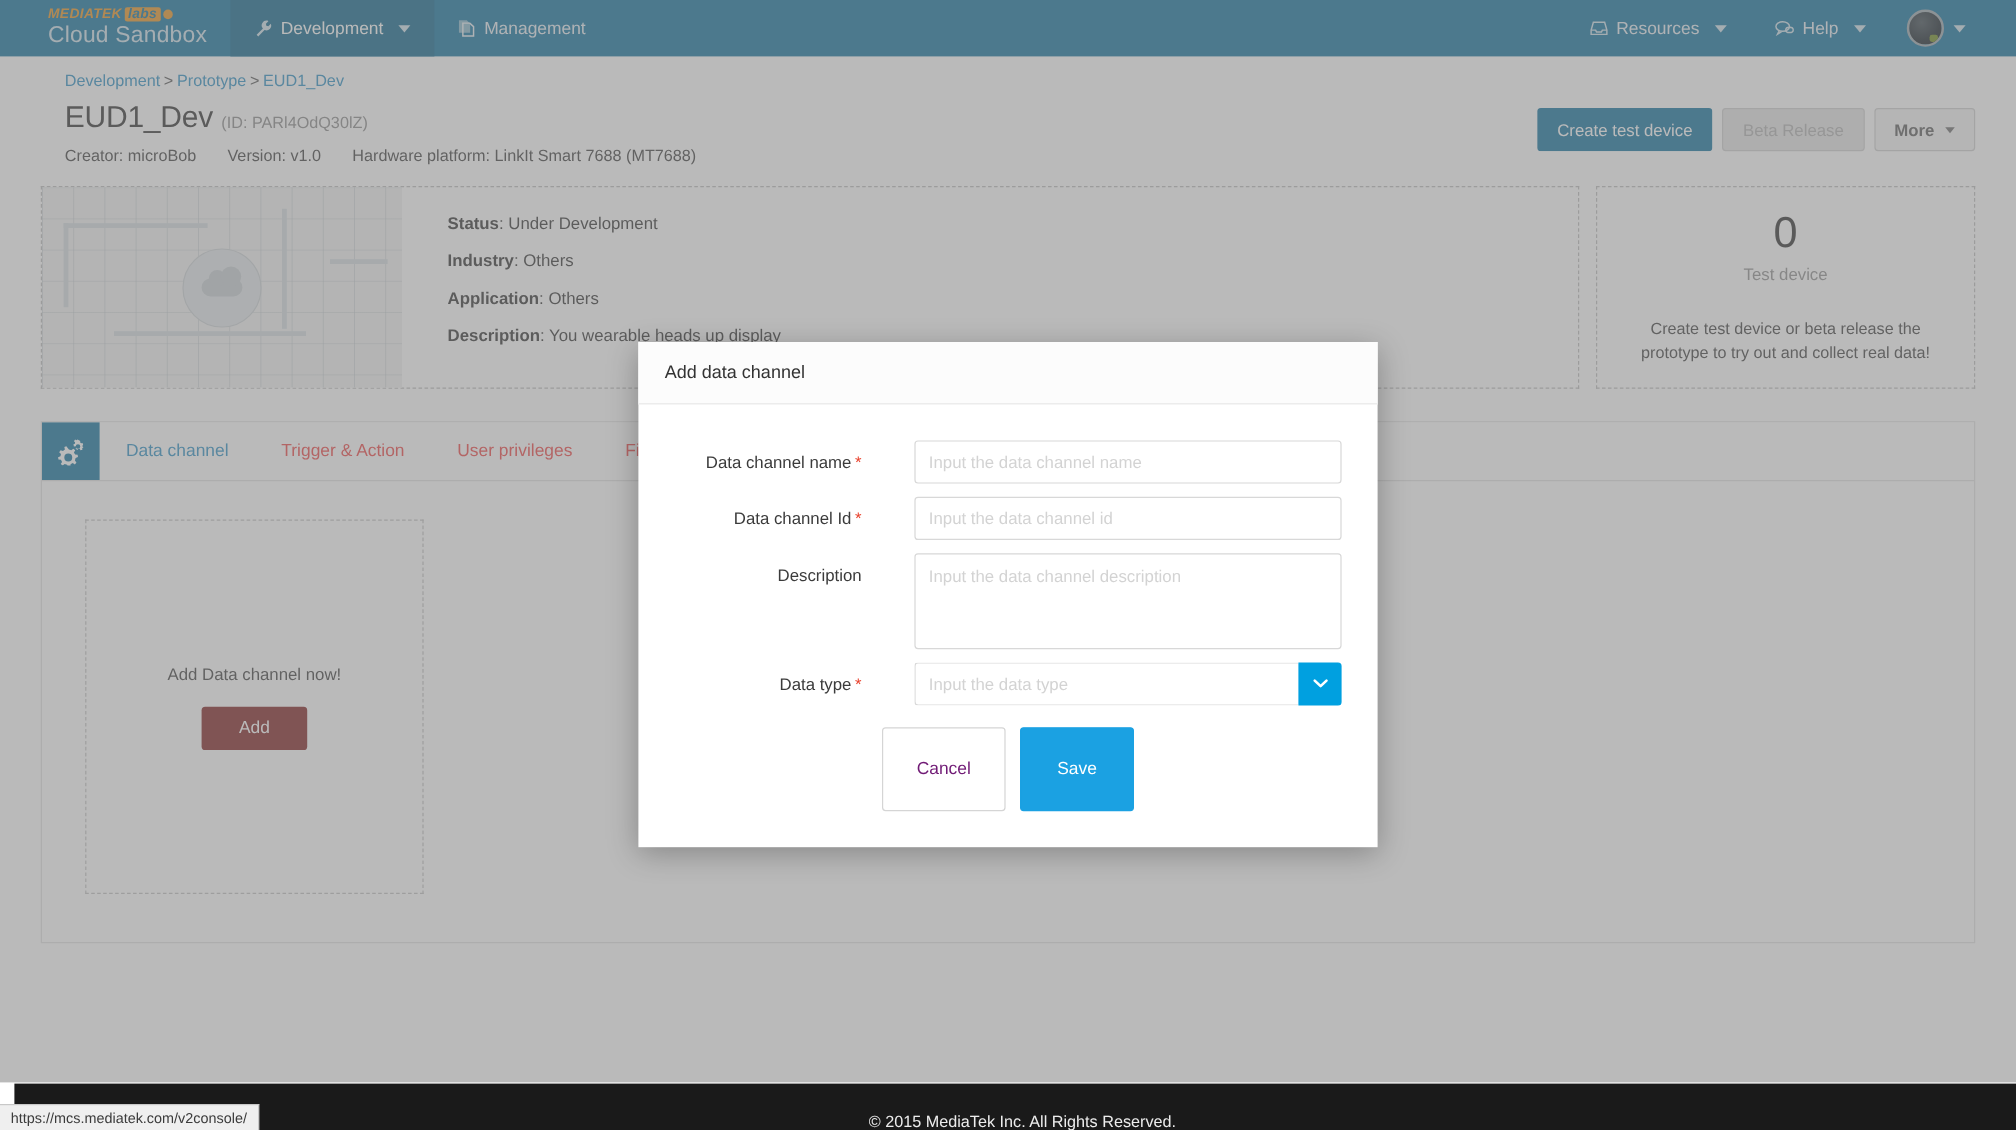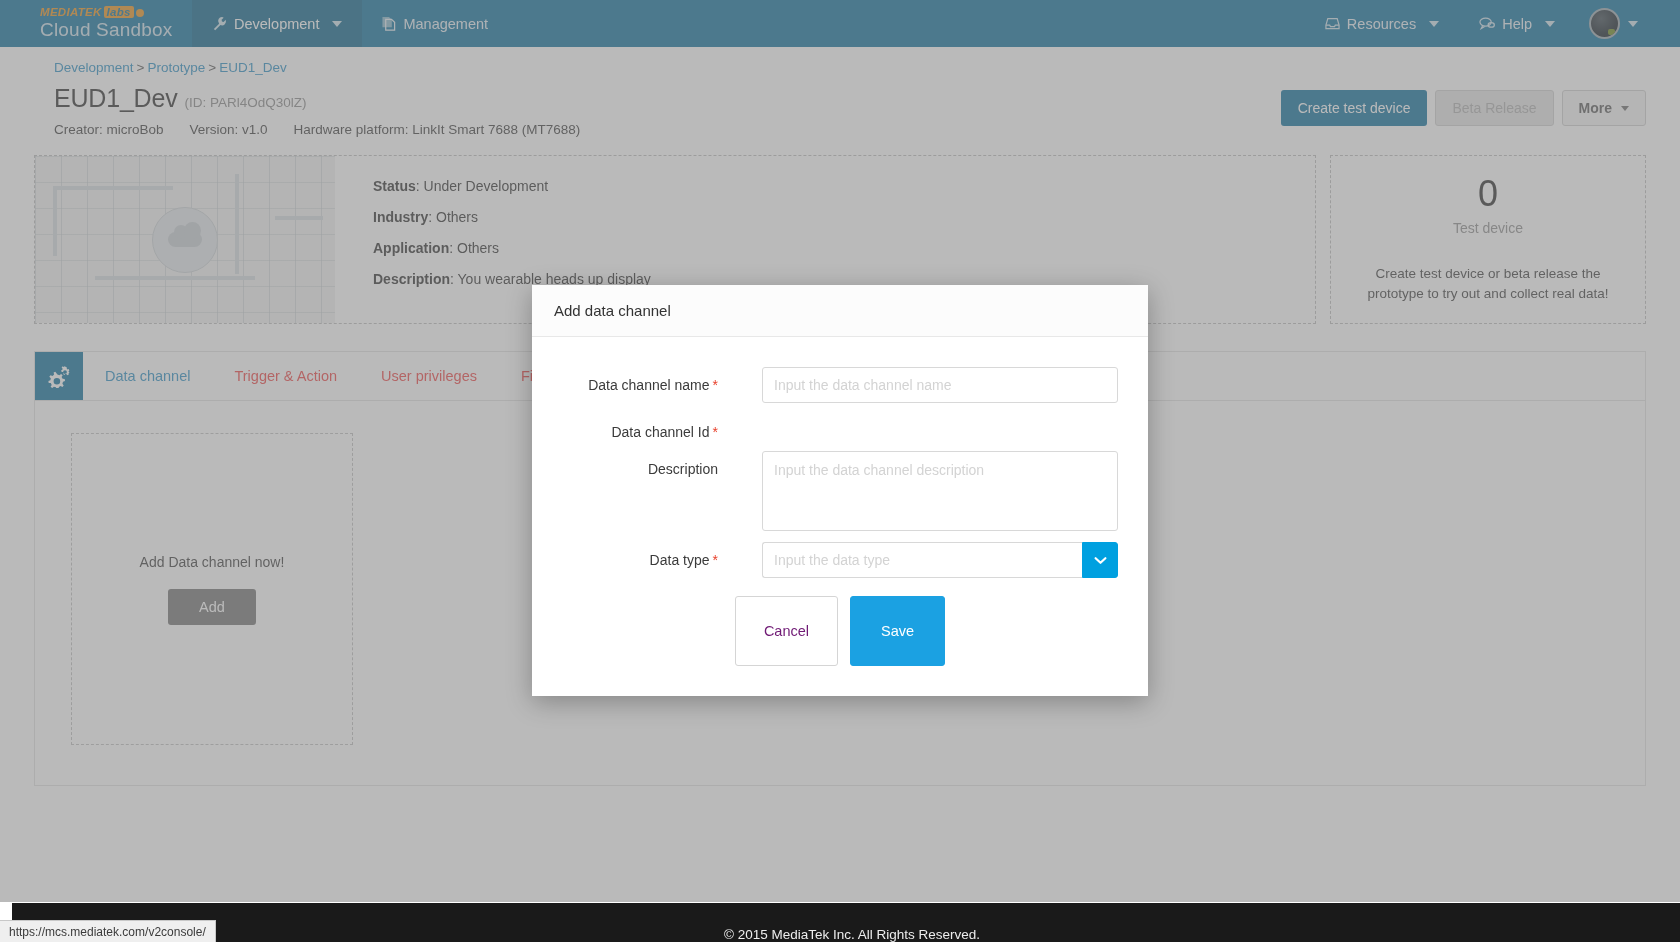--- a/index.html
+++ b/index.html
@@ -159,21 +159,21 @@
     color: #ef4444; cursor: pointer; height: 48px; white-space: nowrap;
   }
   .tab.active { color: #2a8fc4; }
   .panel-body { padding: 32px 36px 40px 36px; }
   .empty-drop {
     border: 1px dashed #c2c2c2; height: 312px; width: 282px;
     display: flex; flex-direction: column; align-items: center; justify-content: center;
   }
   .empty-drop .etext { font-size: 14px; color: #3c3c3c; }
   .btn-add {
-    margin-top: 19px; background: #737373; color: #fff;
+    margin-top: 19px; background: #7f1d1d; color: #fff;
     border: none; border-radius: 3px; padding: 10px 31px;
     font-size: 14.5px; font-family: inherit; cursor: pointer;
   }
 
   
   .modal {
     position: absolute; left: 532px; top: 285px; width: 616px;
     background: #fff; z-index: 60;
     box-shadow: 0 6px 24px rgba(0,0,0,.28);
   }
@@ -403,20 +403,23 @@
         </div>
         <div class="fctl">
           <input class="inp" type="text" placeholder="Input the data channel name" style="">
         </div>
       </div>
 
       <div class="frow">
         <div class="flabel">
           <span>Data channel Id</span><span class="req">*</span>
         </div>
+        <div class="fctl">
+          <input class="inp" type="text" placeholder="Input the data channel id" style="">
+        </div>
       </div>
 
       <div class="frow">
         <div class="flabel">
           <span>Description</span>
         </div>
         <div class="fctl">
           <textarea class="inp" placeholder="Input the data channel description" style=""></textarea>
         </div>
       </div>

